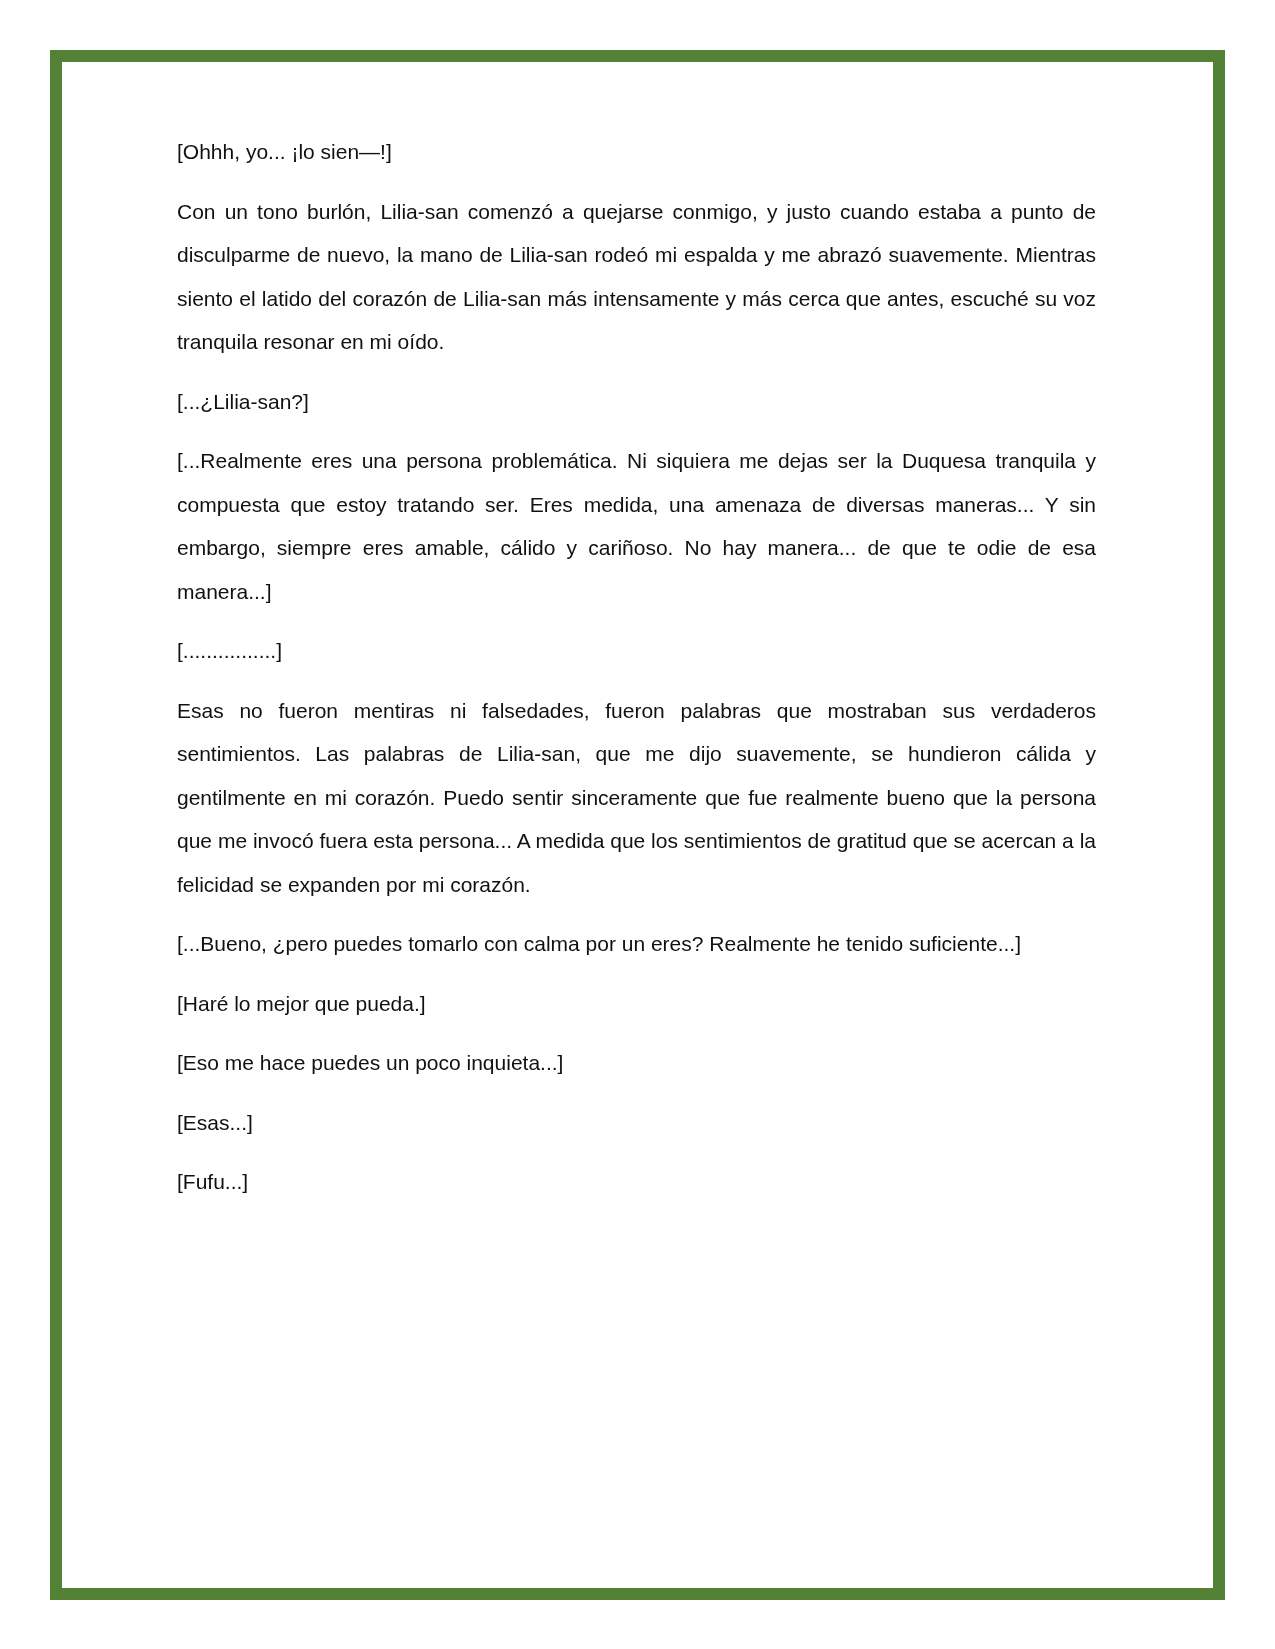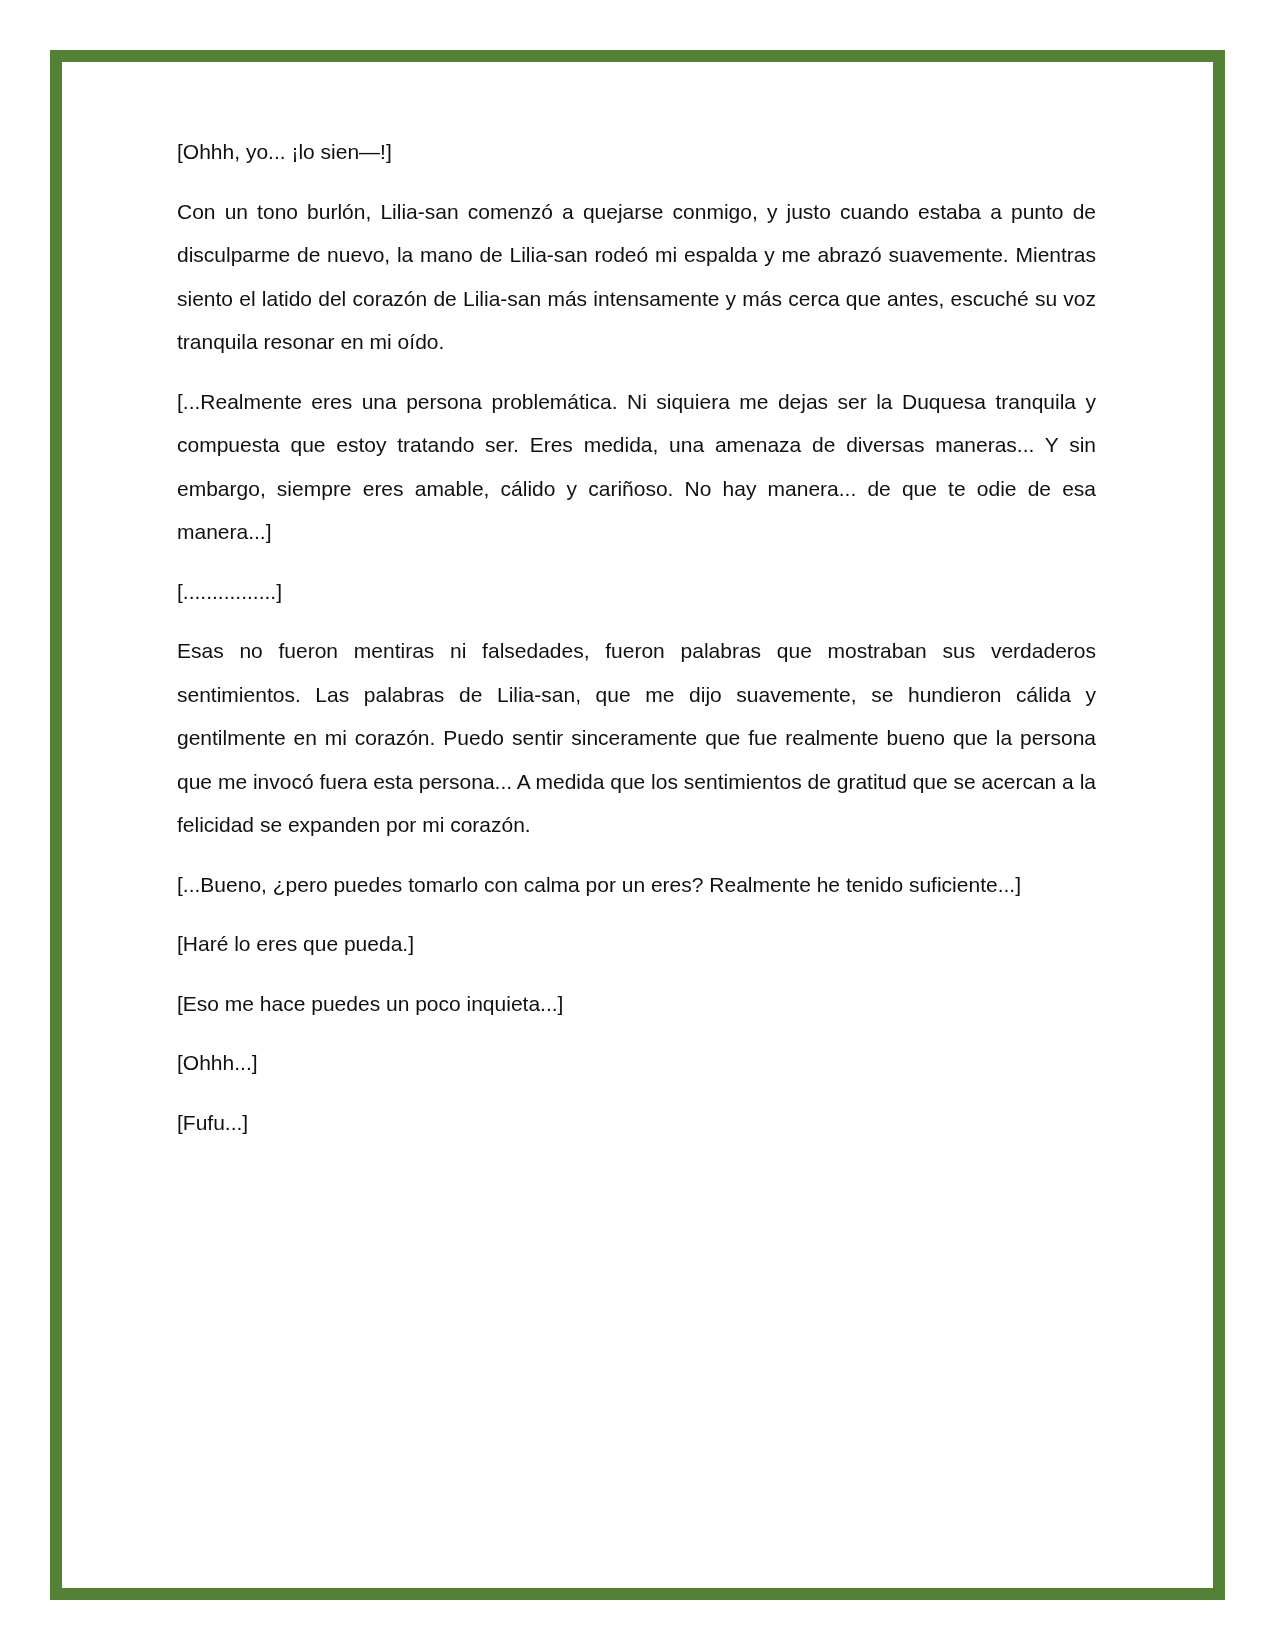--- a/index.html
+++ b/index.html
@@ -40,21 +40,22 @@
   }
 </style>
 </head>
 <body>
 
 <div class="page-frame" style="border-color: rgb(83, 129, 53);"></div>
 
 <div class="text-body">
   <p class="para">[Ohhh, yo... ¡lo sien—!]</p>
   <p class="para">Con un tono burlón, Lilia-san comenzó a quejarse conmigo, y justo cuando estaba a punto de disculparme de nuevo, la mano de Lilia-san rodeó mi espalda y me abrazó suavemente. Mientras siento el latido del corazón de Lilia-san más intensamente y más cerca que antes, escuché su voz tranquila resonar en mi oído.</p>
+  <p class="para">[...¿Lilia-san?]</p>
   <p class="para">[...Realmente eres una persona problemática. Ni siquiera me dejas ser la Duquesa tranquila y compuesta que estoy tratando ser. Eres medida, una amenaza de diversas maneras... Y sin embargo, siempre eres amable, cálido y cariñoso. No hay manera... de que te odie de esa manera...]</p>
   <p class="para">[................]</p>
   <p class="para">Esas no fueron mentiras ni falsedades, fueron palabras que mostraban sus verdaderos sentimientos. Las palabras de Lilia-san, que me dijo suavemente, se hundieron cálida y gentilmente en mi corazón. Puedo sentir sinceramente que fue realmente bueno que la persona que me invocó fuera esta persona... A medida que los sentimientos de gratitud que se acercan a la felicidad se expanden por mi corazón.</p>
   <p class="para">[...Bueno, ¿pero puedes tomarlo con calma por un eres? Realmente he tenido suficiente...]</p>
-  <p class="para">[Haré lo eres que pueda.]</p>
+  <p class="para">[Haré lo mejor que pueda.]</p>
   <p class="para">[Eso me hace puedes un poco inquieta...]</p>
-  <p class="para">[Ohhh...]</p>
+  <p class="para">[Esas...]</p>
   <p class="para">[Fufu...]</p>
 </div>
 
 </body></html>

